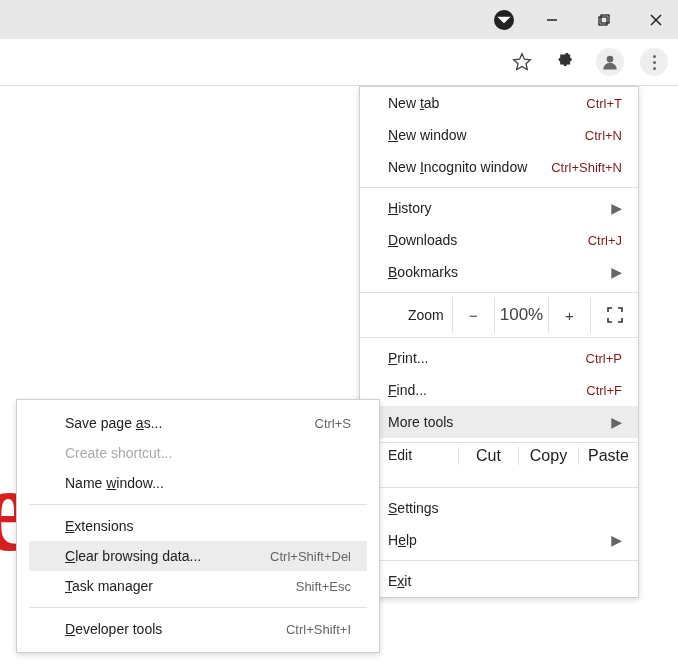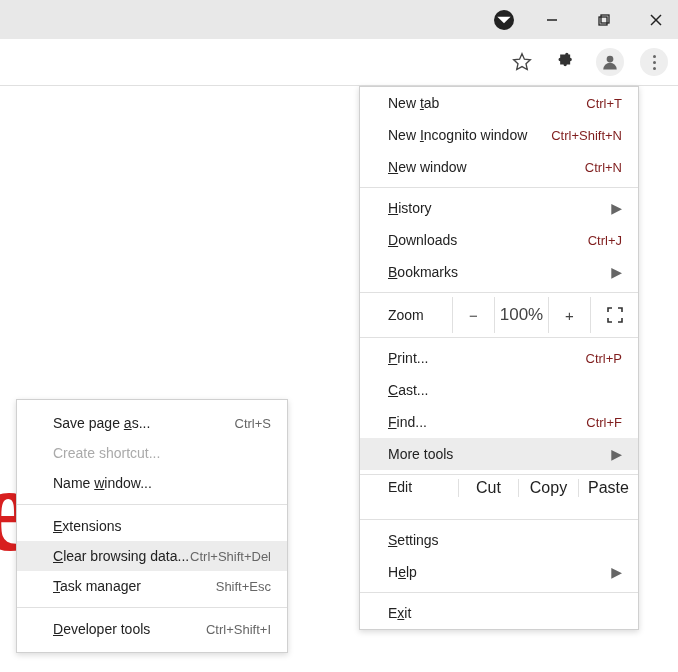--- a/index.html
+++ b/index.html
@@ -27,32 +27,32 @@
   .mm-row { display: flex; align-items: center; height: 32px; padding: 0 16px 0 28px; cursor: default; }
   .mm-row.highlighted { background: #ececec; }
   .mm-label { flex: 1; }
   .mm-short { color: #7f1d1d; font-size: 13px; }
   .mm-arrow { color: #666; font-size: 14px; margin-left: auto; }
   .mm-sep { height: 1px; background: #e0e0e0; margin: 4px 0; }
   .u { text-decoration: underline; }
 
   
   .zoom-row { display: flex; align-items: stretch; height: 36px; padding: 0 0 0 28px; }
-  .zoom-label { display: flex; align-items: center; flex: 1; }
+  .zoom-label { display: flex; align-items: center; flex: 1; margin-left: 20px; }
   .zoom-cell { width: 42px; display: flex; align-items: center; justify-content: center; border-left: 1px solid #e0e0e0; color: #444; font-size: 15px; }
   .zoom-val { width: 54px; font-size: 17px; }
   .zoom-full { width: 48px; }
 
   
   .edit-row { display: flex; align-items: flex-start; height: 36px; }
   .edit-label { display: flex; align-items: center; padding-left: 28px; width: 98px; }
   .edit-cell { flex: 1; display: flex; align-items: center; justify-content: center; border-left: 1px solid #e0e0e0; font-size: 16px; }
 
   
-  .sub-menu { position: absolute; top: 399px; left: 16px; width: 272px; background: #fff; border: 1px solid #d0d0d0; box-shadow: 0 2px 6px rgba(0,0,0,0.15); font-size: 14px; color: #222; padding: 8px 0; z-index: 2; }
+  .sub-menu { position: absolute; top: 399px; left: 16px; width: 364px; background: #fff; border: 1px solid #d0d0d0; box-shadow: 0 2px 6px rgba(0,0,0,0.15); font-size: 14px; color: #222; padding: 8px 12px; z-index: 2; }
   .sm-row { display: flex; align-items: center; height: 30px; padding: 0 16px 0 36px; cursor: default; }
   .sm-row.highlighted { background: #ececec; }
   .sm-row.disabled { color: #aaa; }
   .sm-label { flex: 1; }
   .sm-short { color: #666; font-size: 13px; }
   .sm-sep { height: 1px; background: #e0e0e0; margin: 6px 0; }
 </style>
 </head>
 <body>
 
@@ -106,26 +106,26 @@
 </div>
 
 <div class="logo-frag">e</div>
 
 <div class="main-menu">
   <div class="mm-row">
     <span class="mm-label">New <span class="u">t</span>ab</span>
     <span class="mm-short">Ctrl+T</span>
   </div>
   <div class="mm-row">
+    <span class="mm-label"><span class="u">N</span>ew window</span>
+    <span class="mm-short">Ctrl+N</span>
+  </div>
+  <div class="mm-row">
     <span class="mm-label">New <span class="u">I</span>ncognito window</span>
     <span class="mm-short">Ctrl+Shift+N</span>
-  </div>
-  <div class="mm-row">
-    <span class="mm-label"><span class="u">N</span>ew window</span>
-    <span class="mm-short">Ctrl+N</span>
   </div>
   <div class="mm-sep"></div>
   <div class="mm-row">
     <span class="mm-label"><span class="u">H</span>istory</span>
     <span class="mm-arrow">▶</span>
   </div>
   <div class="mm-row">
     <span class="mm-label"><span class="u">D</span>ownloads</span>
     <span class="mm-short">Ctrl+J</span>
   </div>
@@ -144,23 +144,20 @@
           <path d="M1 5V1h4M11 1h4v4M15 11v4h-4M5 15H1v-4" fill="none" stroke="#333" stroke-width="1.6"></path>
         </svg>
     </span>
   </div>
   <div class="mm-sep"></div>
   <div class="mm-row">
     <span class="mm-label"><span class="u">P</span>rint...</span>
     <span class="mm-short">Ctrl+P</span>
   </div>
   <div class="mm-row">
-    <span class="mm-label"><span class="u">C</span>ast...</span>
-  </div>
-  <div class="mm-row">
     <span class="mm-label"><span class="u">F</span>ind...</span>
     <span class="mm-short">Ctrl+F</span>
   </div>
   <div class="mm-row highlighted">
     <span class="mm-label">More tools</span>
     <span class="mm-arrow">▶</span>
   </div>
   <div class="mm-sep"></div>
   <div class="edit-row no-hover">
     <span class="edit-label">Edit</span>

